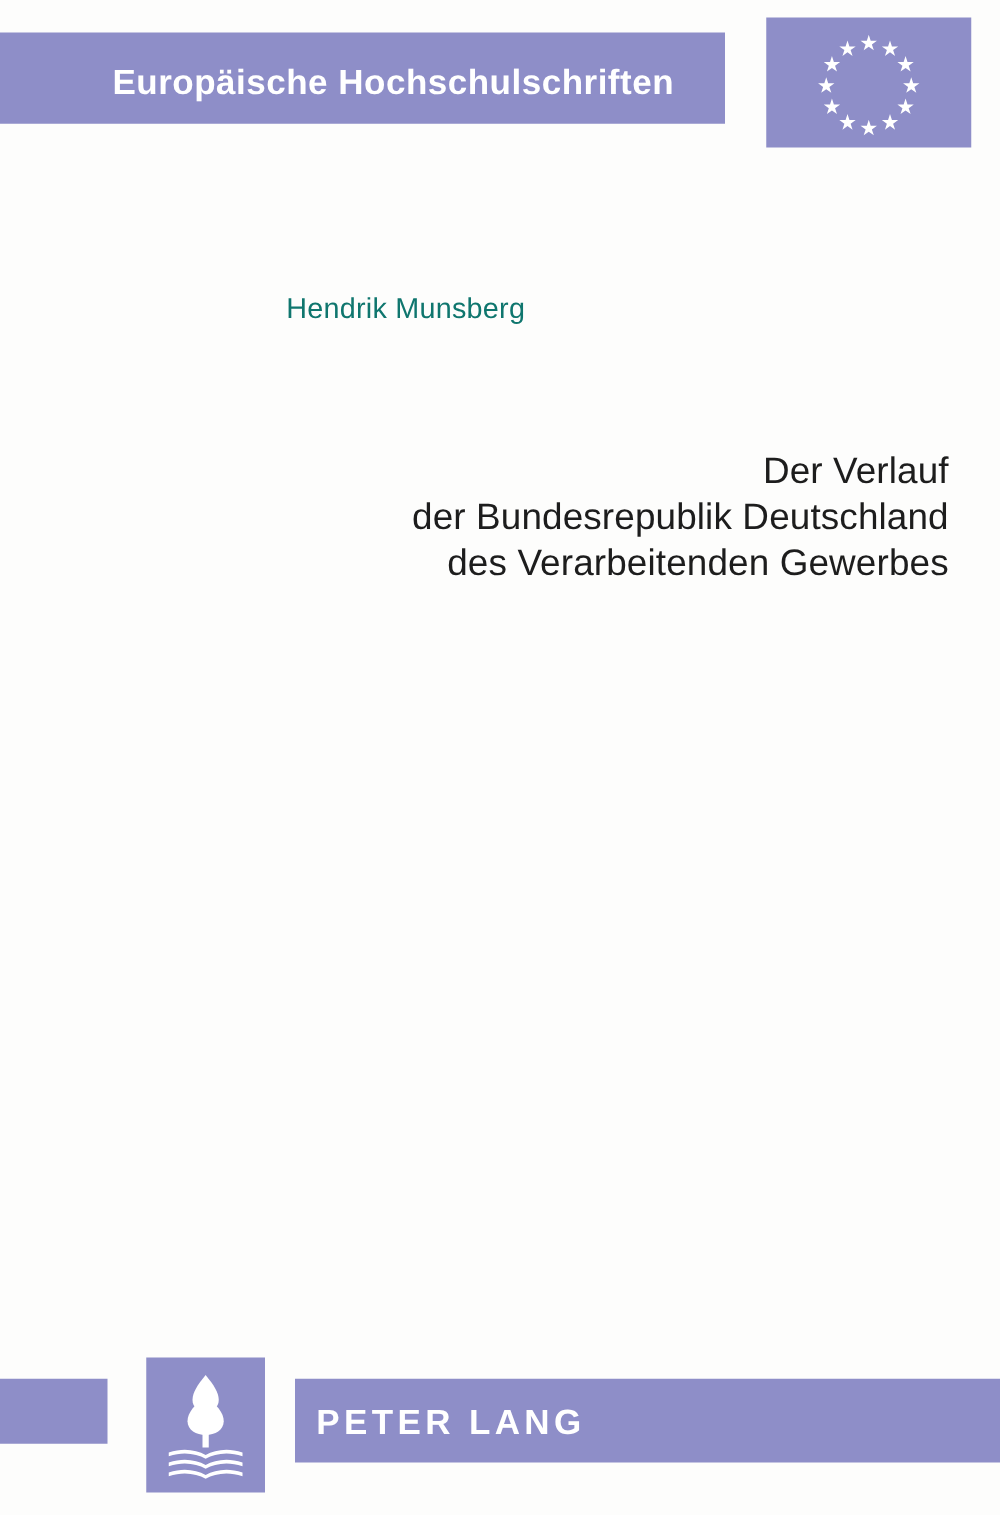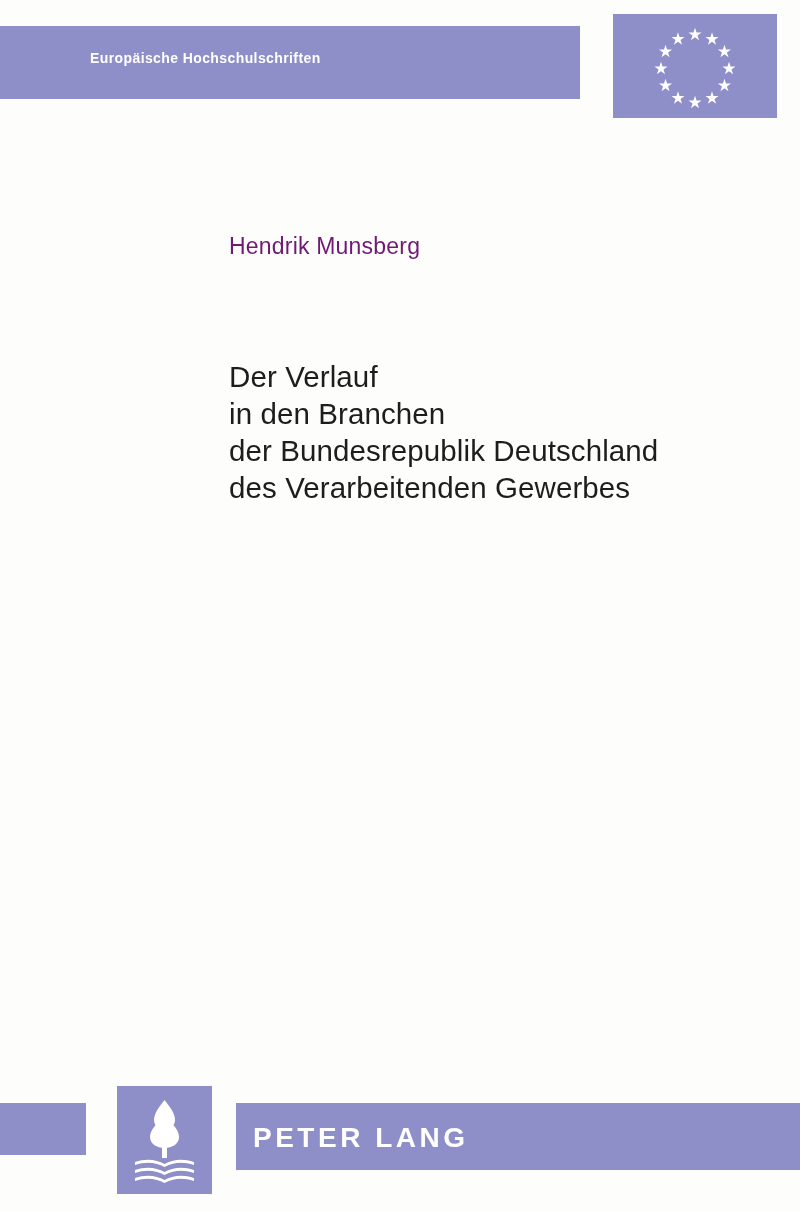--- a/index.html
+++ b/index.html
@@ -24,21 +24,21 @@
     left: 0;
     top: 26px;
     width: 580px;
     height: 73px;
     background: #8e8ec8;
   }
   .series-band .series-text {
     position: absolute;
     left: 90px;
     top: 24px;
-    font-size: 14px;
+    font-size: 28px;
     font-weight: bold;
     letter-spacing: 0.4px;
     color: #ffffff;
     white-space: nowrap;
   }
 
   
   .eu-flag {
     position: absolute;
     left: 613px;
@@ -52,34 +52,35 @@
     left: 0;
     top: 0;
   }
 
   
   .author {
     position: absolute;
     left: 229px;
     top: 233px;
     font-size: 23px;
-    color: #701a75;
+    color: #0f766e;
     letter-spacing: 0.2px;
   }
 
   
   .title {
     position: absolute;
     left: 229px;
     top: 358px;
     width: 530px;
     font-size: 29.5px;
     line-height: 37px;
     color: #1d1d1d;
     letter-spacing: 0.1px;
+    text-align: right;
   }
   .title .line {
     display: block;
     white-space: nowrap;
   }
 
   
   .bottom-left-block {
     position: absolute;
     left: 0;
@@ -148,21 +149,20 @@
         <polygon points="52.55,30.8 54.1,35.55 59.1,35.55 55.05,38.5 56.6,43.25 52.55,40.3 48.5,43.25 50.05,38.5 46,35.55 51,35.55"></polygon>
         <polygon points="65,18.35 66.55,23.1 71.55,23.1 67.5,26.05 69.05,30.8 65,27.85 60.95,30.8 62.5,26.05 58.45,23.1 63.45,23.1"></polygon>
       </g>
     </svg>
   </div>
 
   <div class="author">Hendrik Munsberg</div>
 
   <div class="title">
     <span class="line">Der Verlauf</span>
-    <span class="line">in den Branchen</span>
     <span class="line">der Bundesrepublik Deutschland</span>
     <span class="line">des Verarbeitenden Gewerbes</span>
   </div>
 
   <div class="bottom-left-block"></div>
 
   <div class="logo-box">
     <svg width="95" height="108" viewBox="0 0 95 108" xmlns="http://www.w3.org/2000/svg">
       <g fill="#ffffff">
 

